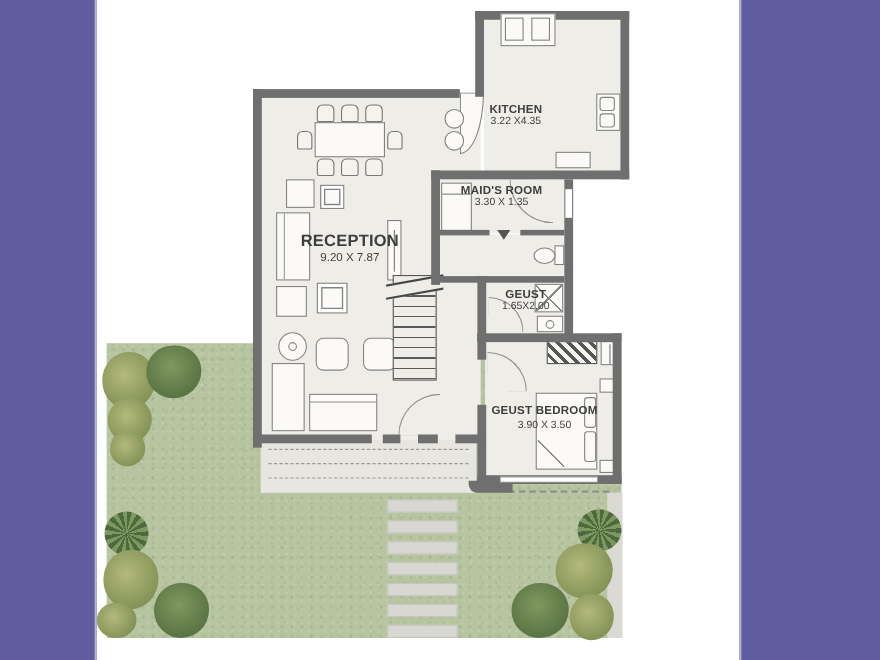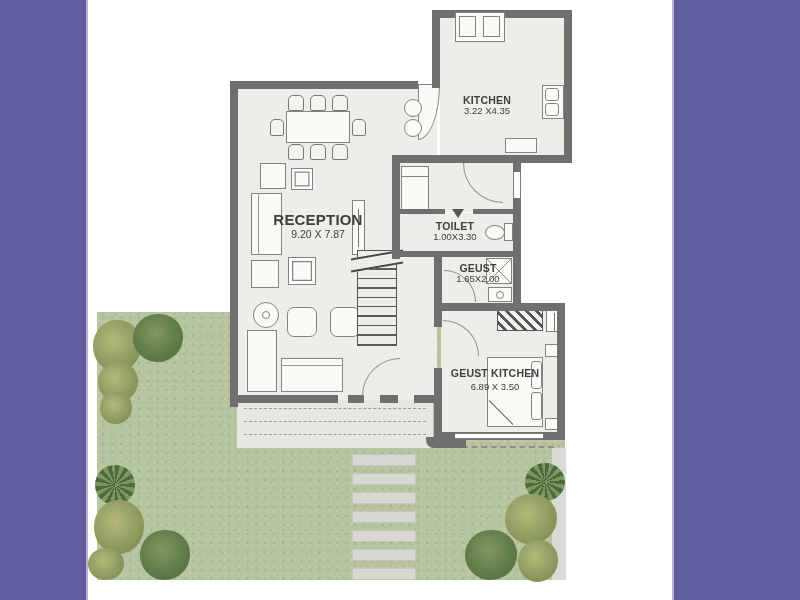--- a/index.html
+++ b/index.html
@@ -208,30 +208,30 @@
   <div class="abs furn" style="left:531px;top:361px;width:11px;height:28px;border-radius:3px"></div>
   <div class="abs furn" style="left:531px;top:392px;width:11px;height:28px;border-radius:3px"></div>
   <div class="abs fold" style="left:489px;top:400px;width:24px;height:25px"></div>
   <div class="abs furn" style="left:545px;top:344px;width:16px;height:13px"></div>
   <div class="abs furn" style="left:545px;top:418px;width:16px;height:12px"></div>
 
   <div class="label big" style="left:258px;top:211px;width:120px">
     <div class="room-name">RECEPTION</div>
     <div class="room-dims">9.20 X 7.87</div>
   </div>
-  <div class="label" style="left:432px;top:94px;width:110px">
+  <div class="label" style="left:414px;top:94px;width:110px">
     <div class="room-name">KITCHEN</div>
     <div class="room-dims">3.22 X4.35</div>
   </div>
-  <div class="label" style="left:410px;top:220px;width:90px">
-    <div class="room-name">TOILET</div>
-    <div class="room-dims">1.00X3.30</div>
+  <div class="label" style="left:400px;top:167px;width:112px">
+    <div class="room-name">MAID'S ROOM</div>
+    <div class="room-dims">3.30 X 1.35</div>
   </div>
   <div class="label" style="left:441px;top:262px;width:74px">
     <div class="room-name">GEUST</div>
     <div class="room-dims">1.65X2.00</div>
   </div>
   <div class="label" style="left:432px;top:367px;width:126px">
-    <div class="room-name">GEUST KITCHEN</div>
-    <div class="room-dims" style="margin-top:3px">6.89 X 3.50</div>
+    <div class="room-name">GEUST BEDROOM</div>
+    <div class="room-dims" style="margin-top:3px">3.90 X 3.50</div>
   </div>
 
 </div>
 
 </body></html>

